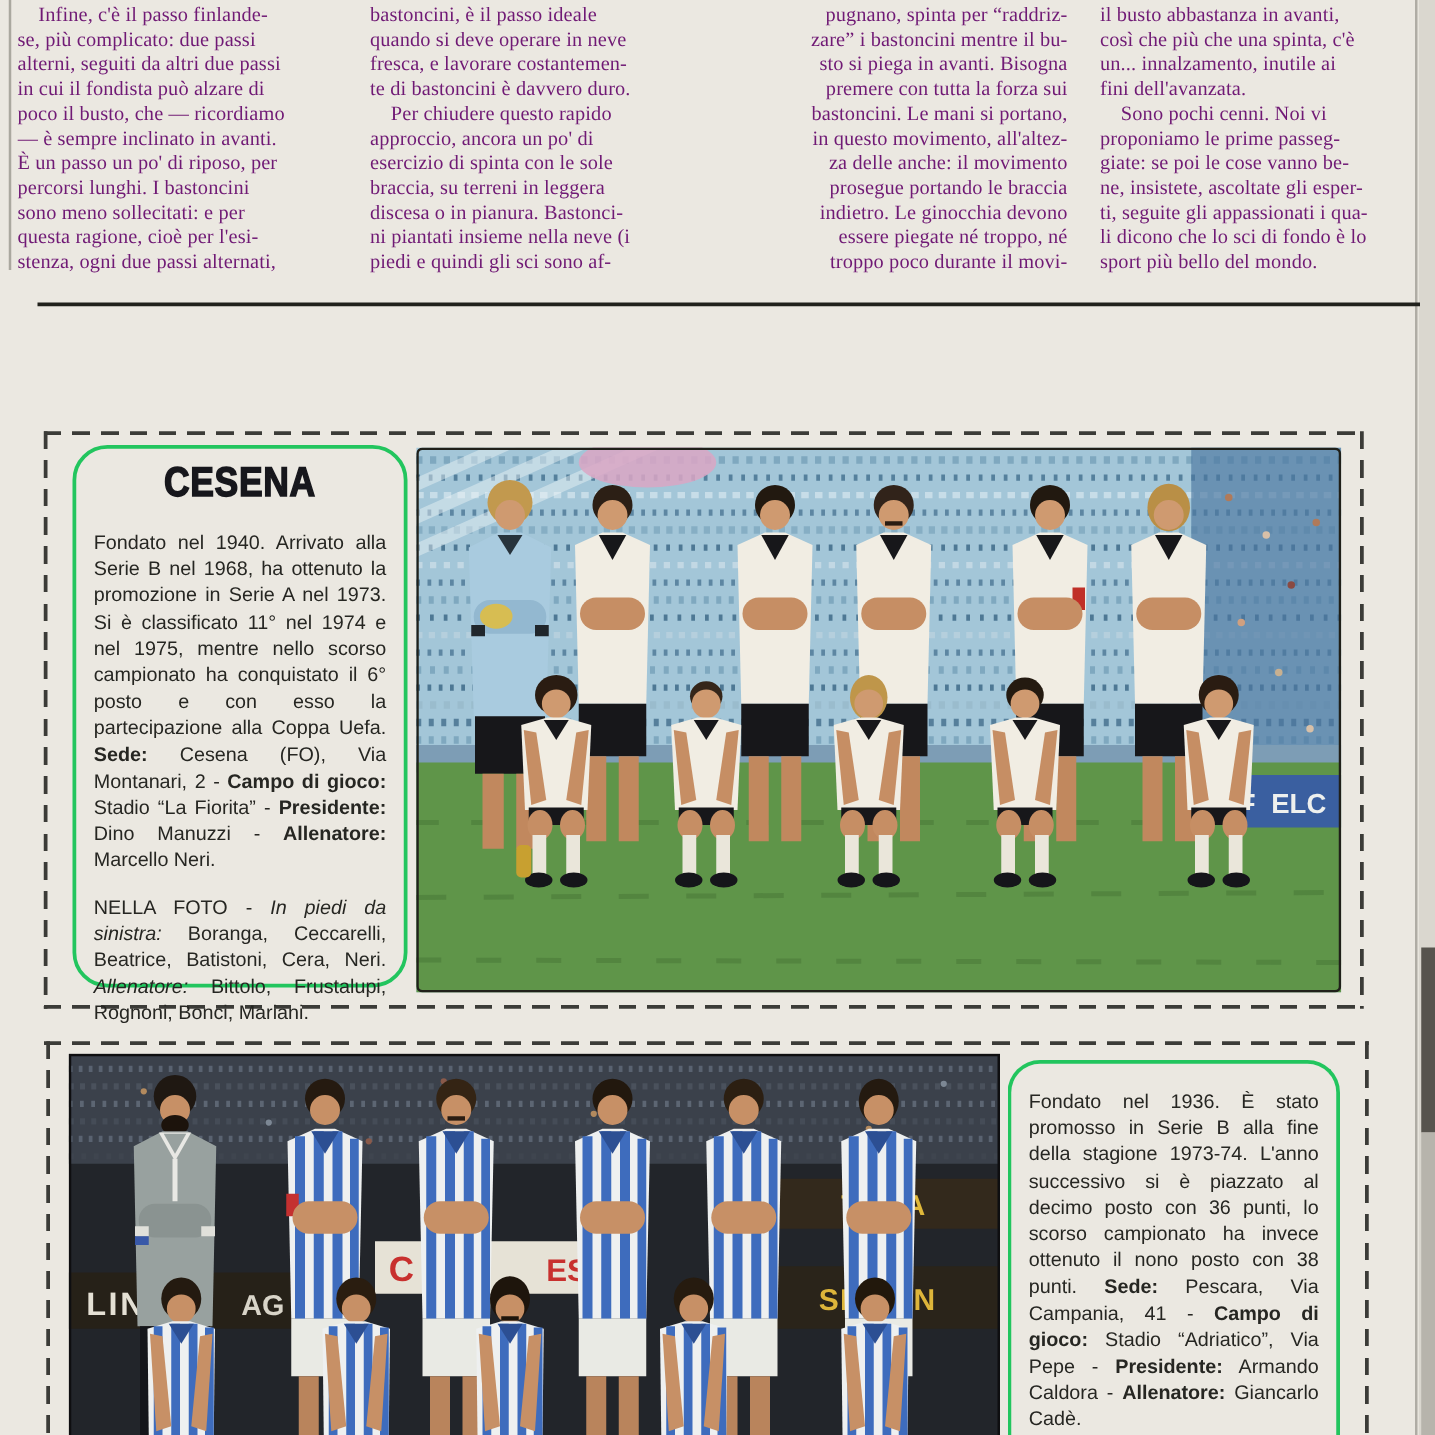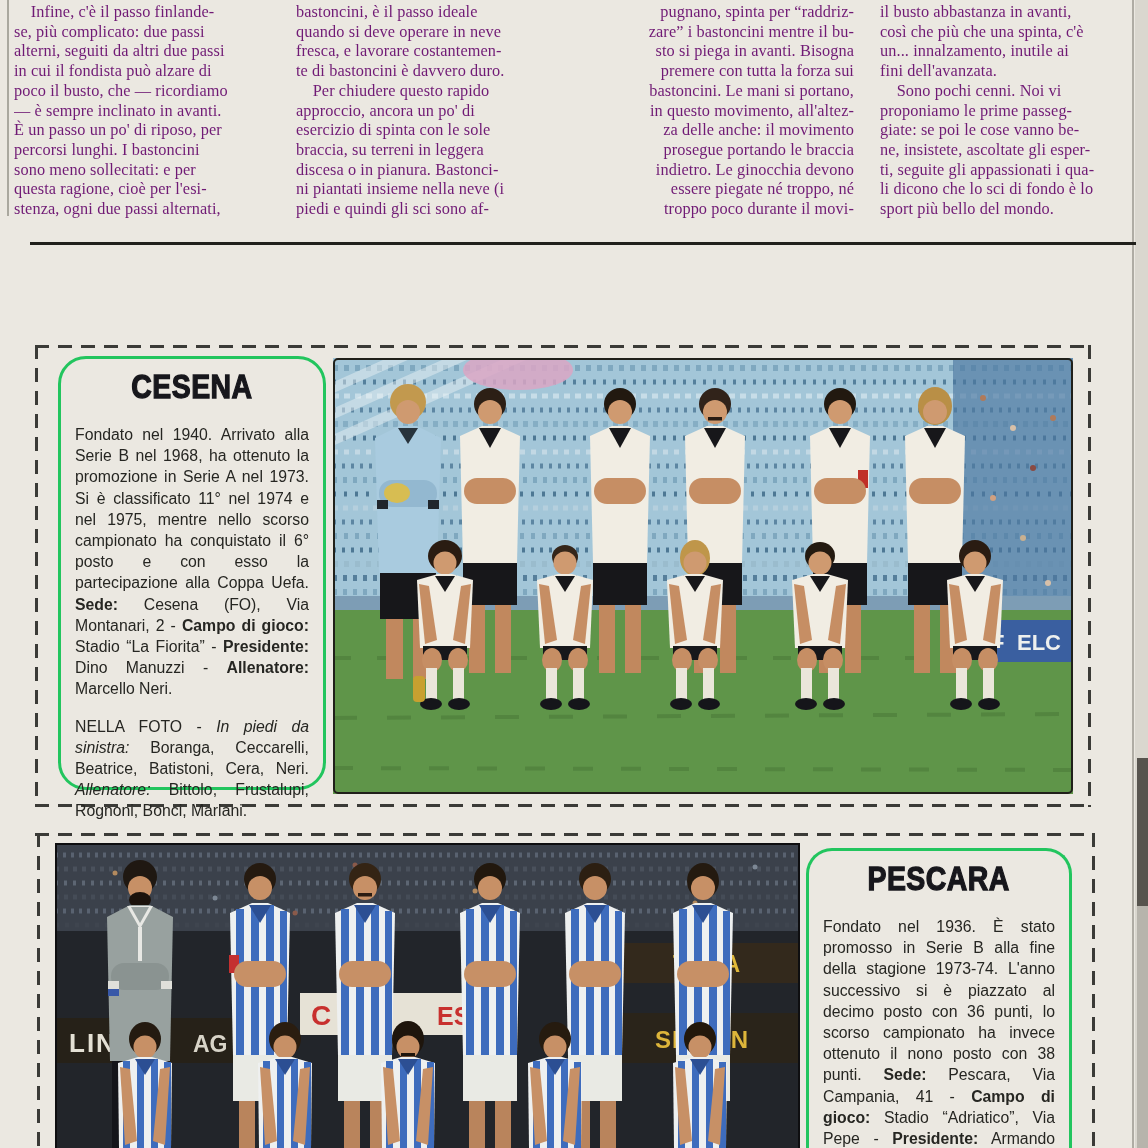--- a/index.html
+++ b/index.html
@@ -501,19 +501,16 @@
       <rect x="6" y="30" width="7" height="89" fill="#3e6cbd"></rect>
         <rect x="19" y="33" width="7" height="86" fill="#3e6cbd"></rect>
       <polygon points="-10,30 10,30 0,46" fill="#2c4f93"></polygon>
       <polygon points="-25,38 -15,40 -8,112 -20,116" fill="#c79066"></polygon>
         <polygon points="25,38 15,40 8,112 20,116" fill="#c79066"></polygon>
     </g>
     <rect x="1" y="1" width="743" height="306" fill="none" stroke="#0e0e10" stroke-width="2"></rect>
   </svg>
 
   <div class="infobox box-pescara">
-    <div class="box-title">
-      <span>PESCARA</span>
-    </div>
     <p class="box-text"><span>Fondato nel 1936. È stato promosso in Serie B alla fine della stagione 1973-74. L'anno successivo si è piazzato al decimo posto con 36 punti, lo scorso campionato ha invece ottenuto il nono posto con 38 punti. </span><span class="b">Sede:</span><span> Pescara, Via Campania, 41 - </span><span class="b">Campo di gioco:</span><span> Stadio “Adriatico”, Via Pepe - </span><span class="b">Presidente:</span><span> Armando Caldora - </span><span class="b">Allenatore:</span><span> Giancarlo Cadè.</span></p>
   </div>
 
 </div>
 
 </body></html>

